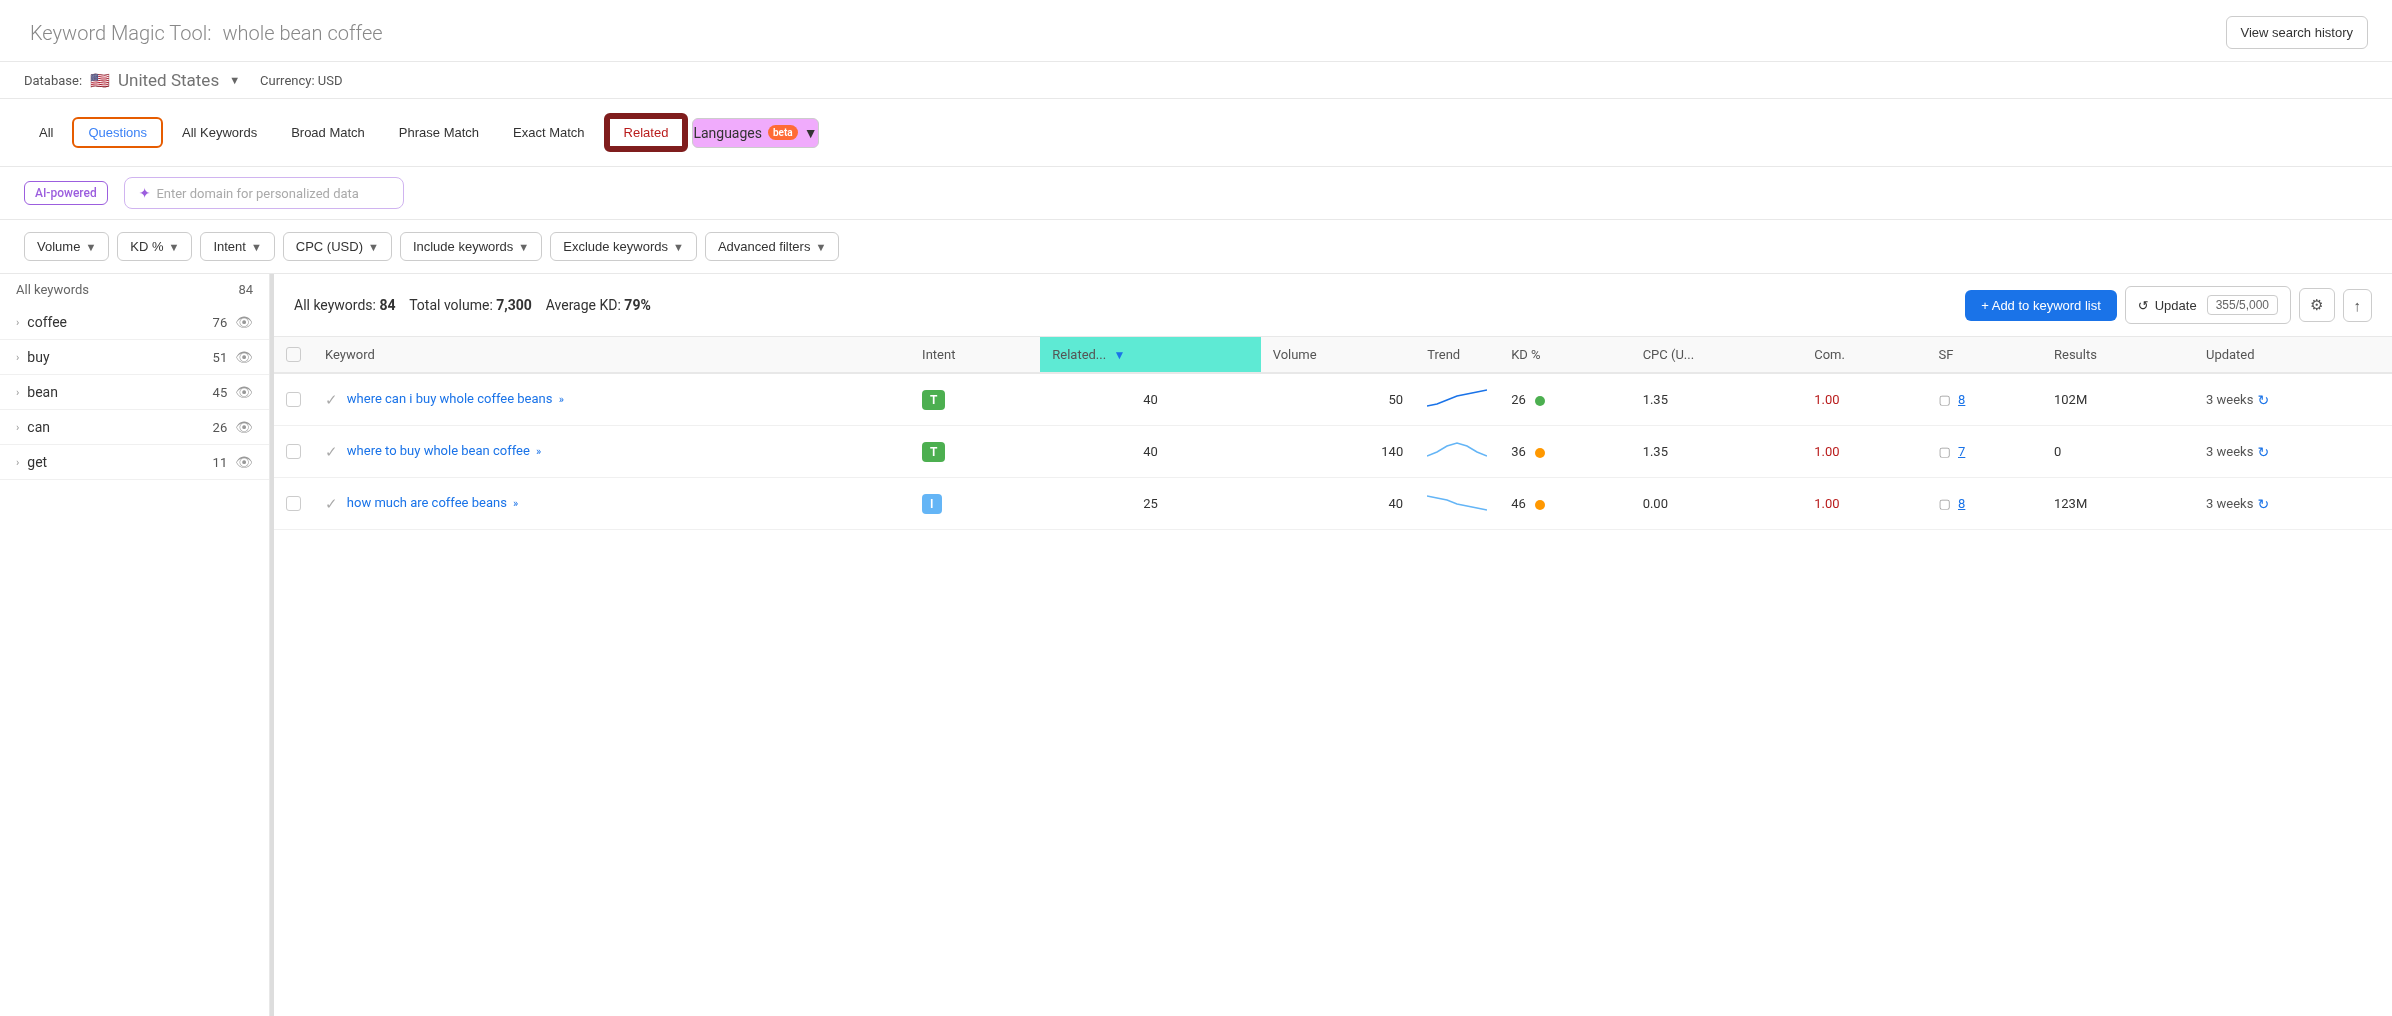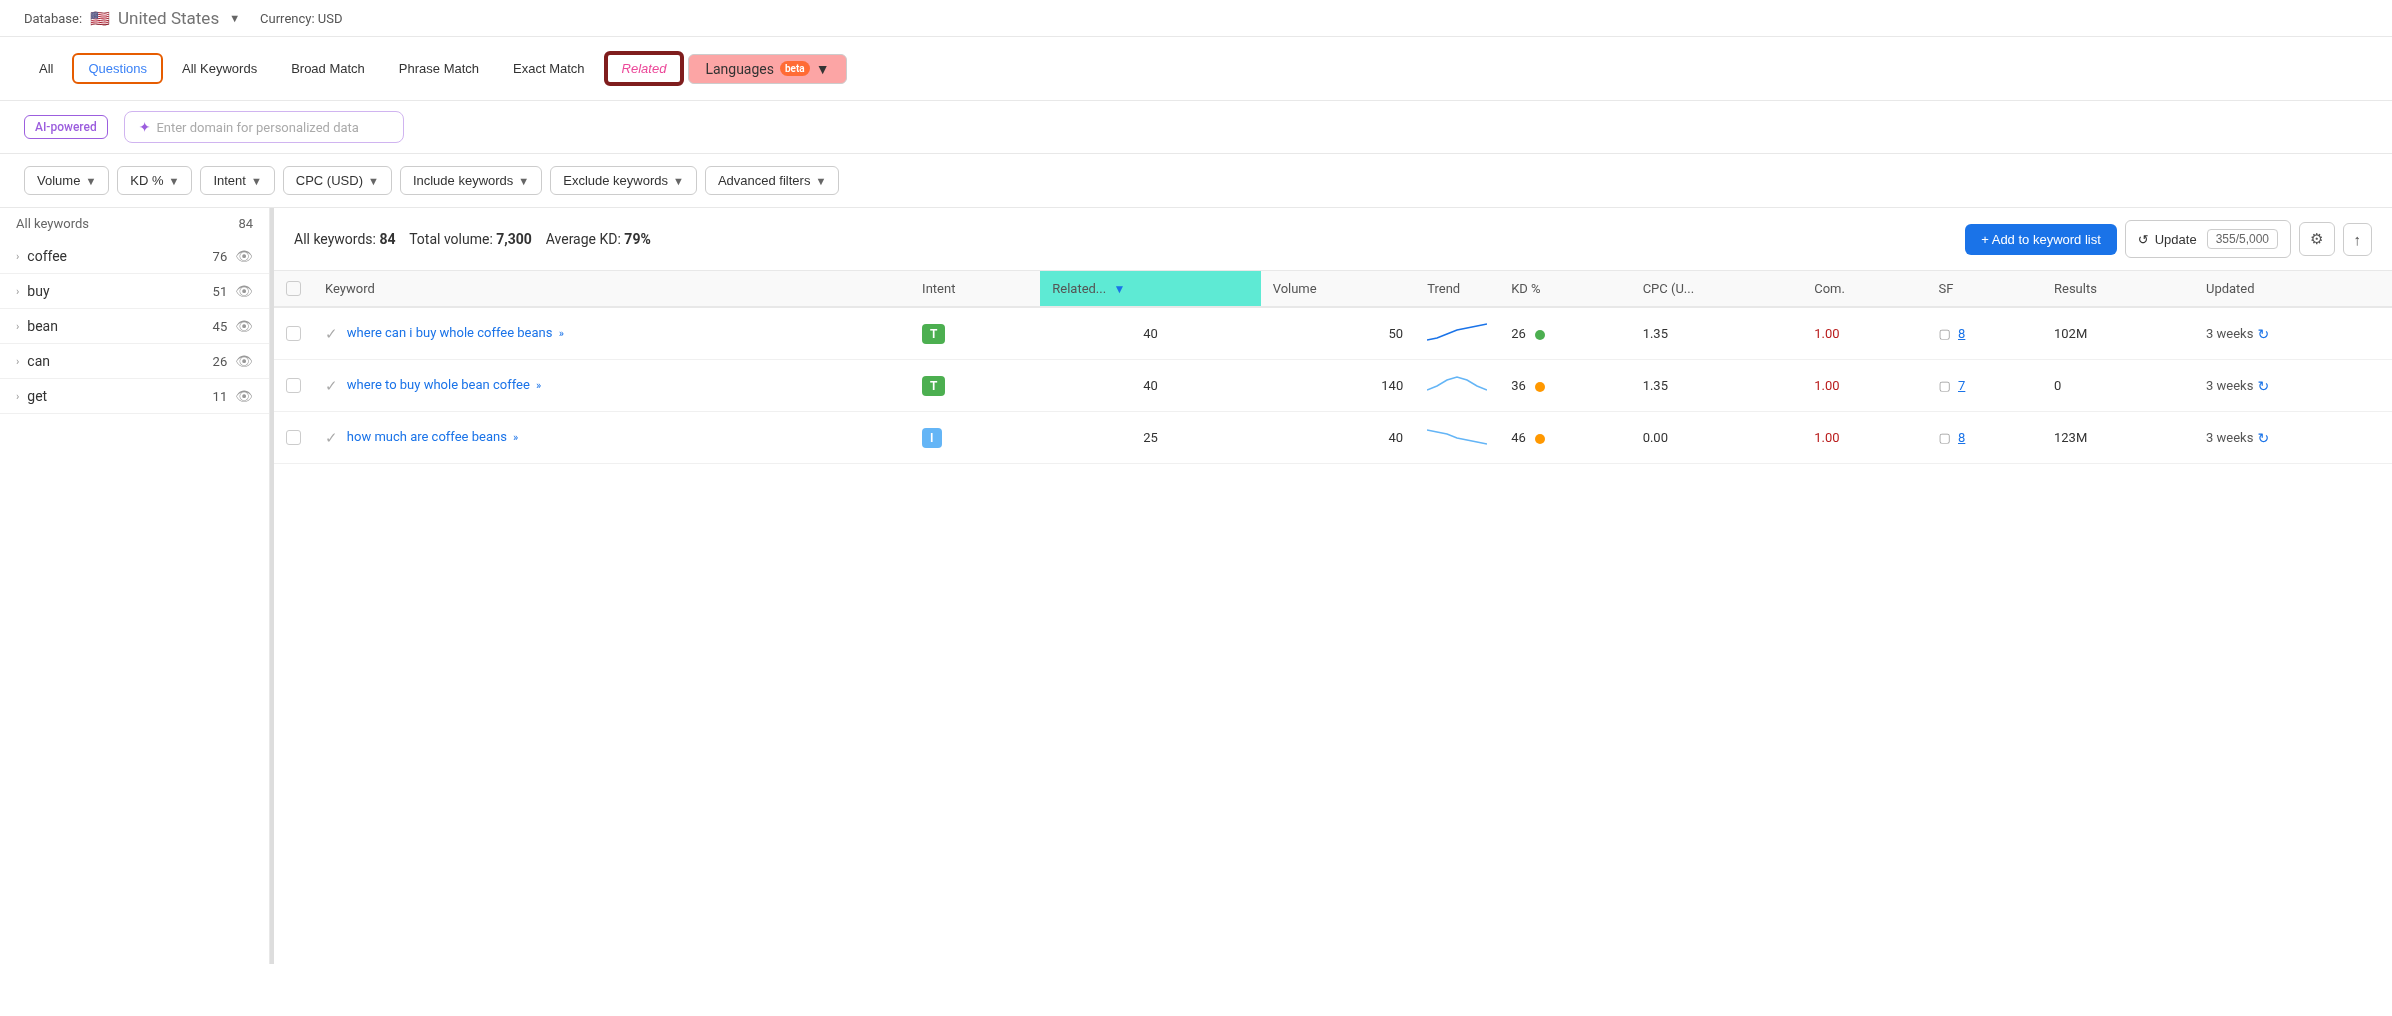--- a/index.html
+++ b/index.html
@@ -17,23 +17,23 @@
     .database-label { font-size: 13px; color: #555; }
     .flag { font-size: 16px; }
     .database-link { color: #737373; font-size: 17px; text-decoration: none; cursor: pointer; }
     .dropdown-arrow { font-size: 11px; color: #666; margin-left: 2px; cursor: pointer; }
     .currency-label { font-size: 13px; color: #555; margin-left: 12px; }
 
     
     .tabs-row { padding: 14px 24px; display: flex; align-items: center; gap: 4px; border-bottom: 1px solid #e8e8e8; }
     .tab { padding: 6px 14px; border: 1px solid #ccc; border-radius: 6px; font-size: 13px; cursor: pointer; background: #fff; color: #333; white-space: nowrap; }
     .tab.active-orange { border: 2px solid #e65c00; color: #3b82f6; font-weight: 500; }
-    .tab.active-blue { border: 4px solid #7f1d1d; color: #ec4899; font-style: italic; }
+    .tab.active-blue { border: 6px solid #7f1d1d; color: #b91c1c; }
     .tab.plain { border: 1px solid transparent; }
-    .languages-tab { display: flex; align-items: center; gap: 6px; padding: 6px 16px; border: 1px solid #ccc; border-radius: 6px; cursor: pointer; background: #fca5a5; }
+    .languages-tab { display: flex; align-items: center; gap: 6px; padding: 6px 0; border: 1px solid #ccc; border-radius: 6px; cursor: pointer; background: #f0abfc; }
     .beta-badge { background: #ff6b35; color: #fff; font-size: 10px; padding: 2px 5px; border-radius: 10px; font-weight: 600; }
 
     
     .ai-bar { padding: 10px 24px; border-bottom: 1px solid #e8e8e8; display: flex; align-items: center; gap: 16px; }
     .ai-powered-badge { border: 1px solid #9c5ede; color: #9c5ede; border-radius: 6px; padding: 4px 10px; font-size: 12px; font-weight: 500; }
     .ai-input { border: 1px solid #d0b4f0; border-radius: 8px; padding: 7px 14px; font-size: 13px; color: #aaa; display: flex; align-items: center; gap: 6px; cursor: pointer; min-width: 280px; background: #fff; }
     .sparkle-icon { color: #9c5ede; font-size: 14px; }
 
     
     .filter-row { padding: 12px 24px; display: flex; align-items: center; gap: 8px; border-bottom: 1px solid #e8e8e8; flex-wrap: wrap; }
@@ -111,20 +111,27 @@
     .sort-icon { color: #1a73e8; font-size: 12px; margin-left: 4px; cursor: pointer; }
 
     
     .trend-svg { width: 60px; height: 24px; }
   </style>
 </head>
 <body>
 
 <div class="page-wrapper">
 
+  <div class="header">
+    <div class="header-title">
+      <span>Keyword Magic Tool:</span>
+      <span>whole bean coffee</span>
+    </div>
+    <button class="view-history-btn">View search history</button>
+  </div>
 
   <div class="sub-header">
     <span class="database-label">Database:</span>
     <span class="flag">🇺🇸</span>
     <a class="database-link">United States</a>
     <span class="dropdown-arrow">▼</span>
     <span class="currency-label">Currency: USD</span>
   </div>
 
   <div class="tabs-row">

